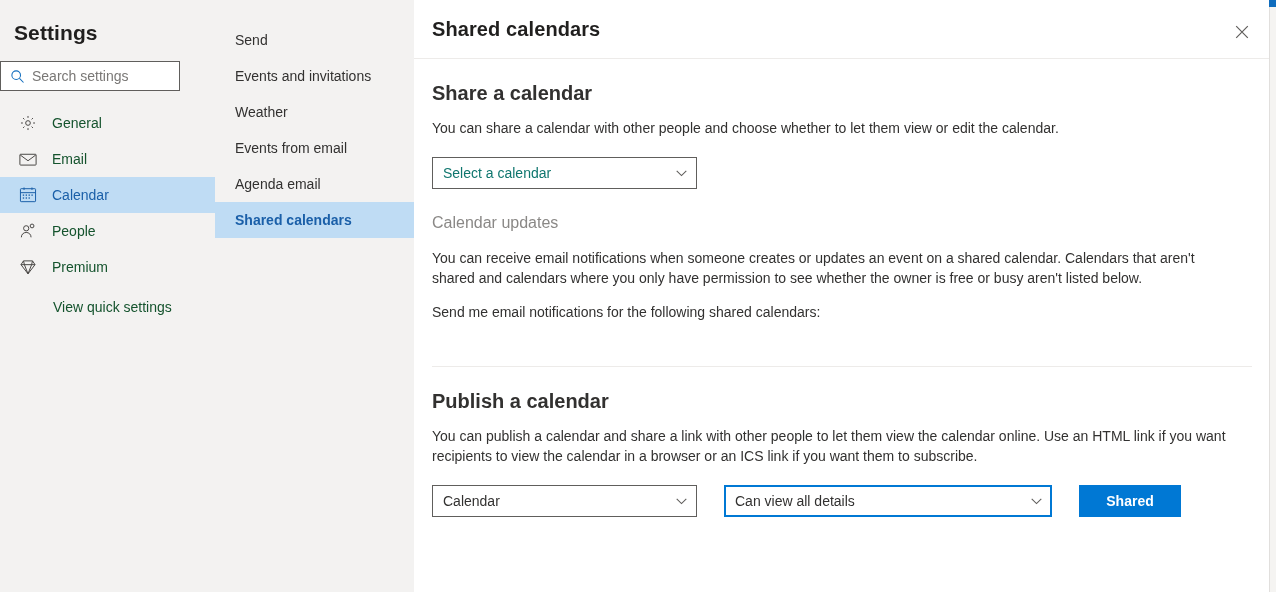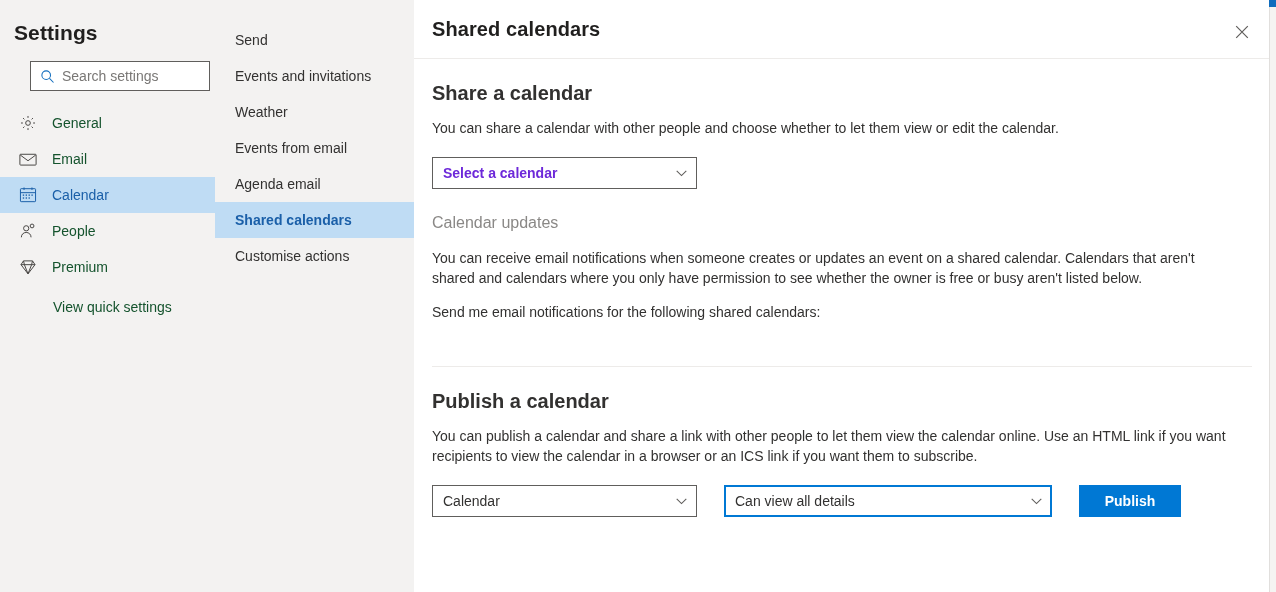--- a/index.html
+++ b/index.html
@@ -35,21 +35,21 @@
   }
   .sidebar-title {
     font-size: 21px;
     font-weight: bold;
     color: #201f1e;
     padding: 11px 0 0 14px;
     letter-spacing: .1px;
     line-height: 28px;
   }
   .search-wrap {
-    margin: 14px 0 0 30px;
+    margin: 14px 0 0 0;
     width: 180px;
     height: 30px;
     background: #ffffff;
     border: 1px solid #605e5c;
     display: flex;
     align-items: center;
     padding: 0 8px;
     justify-content: space-between;
   }
   .search-icon {
@@ -194,21 +194,21 @@
     border: 1px solid #605e5c;
     display: flex;
     align-items: center;
     justify-content: space-between;
     padding: 0 9px 0 10px;
     font-size: 14px;
     color: #323130;
     cursor: pointer;
     user-select: none;
   }
-  .dropdown.placeholder-style { color: #6d28d9; font-weight: bold; }
+  .dropdown.placeholder-style { color: #0f766e; }
   .dropdown.focused {
     border: 2px solid #0078d4;
     padding: 0 8px 0 9px;
   }
   .dropdown .chevron {
     width: 12px; height: 12px;
     flex: 0 0 12px;
     margin-left: 10px;
     color: #605e5c;
     display: flex; align-items: center; justify-content: center;
@@ -351,23 +351,20 @@
     </div>
     <div class="subnav-item">
       <span>Events from email</span>
     </div>
     <div class="subnav-item">
       <span>Agenda email</span>
     </div>
     <div class="subnav-item selected">
       <span>Shared calendars</span>
     </div>
-    <div class="subnav-item">
-      <span>Customise actions</span>
-    </div>
   </div>
 
   <div class="detail">
 
     <div class="detail-header">
       <span class="detail-title">Shared calendars</span>
       <span class="close-button">
         <svg width="14" height="14" viewBox="0 0 14 14" fill="none" stroke="#605e5c" stroke-width="1.2">
           <path d="M1.2 1.2l11.6 11.6M12.8 1.2L1.2 12.8"></path>
         </svg>
@@ -416,21 +413,21 @@
 
           <div class="dropdown dd-publish-permission focused">
             <span>Can view all details</span>
             <span class="chevron">
               <svg width="11" height="7" viewBox="0 0 11 7" fill="none" stroke="#605e5c" stroke-width="1.1">
                 <path d="M0.7 0.9L5.5 5.6 10.3 0.9"></path>
               </svg>
             </span>
           </div>
 
-          <button class="primary-button">Publish</button>
+          <button class="primary-button">Shared</button>
         </div>
       </div>
 
     </div>
 
     <div class="bg-sliver">
       <div class="sliver-accent"></div>
     </div>
 
   </div>

